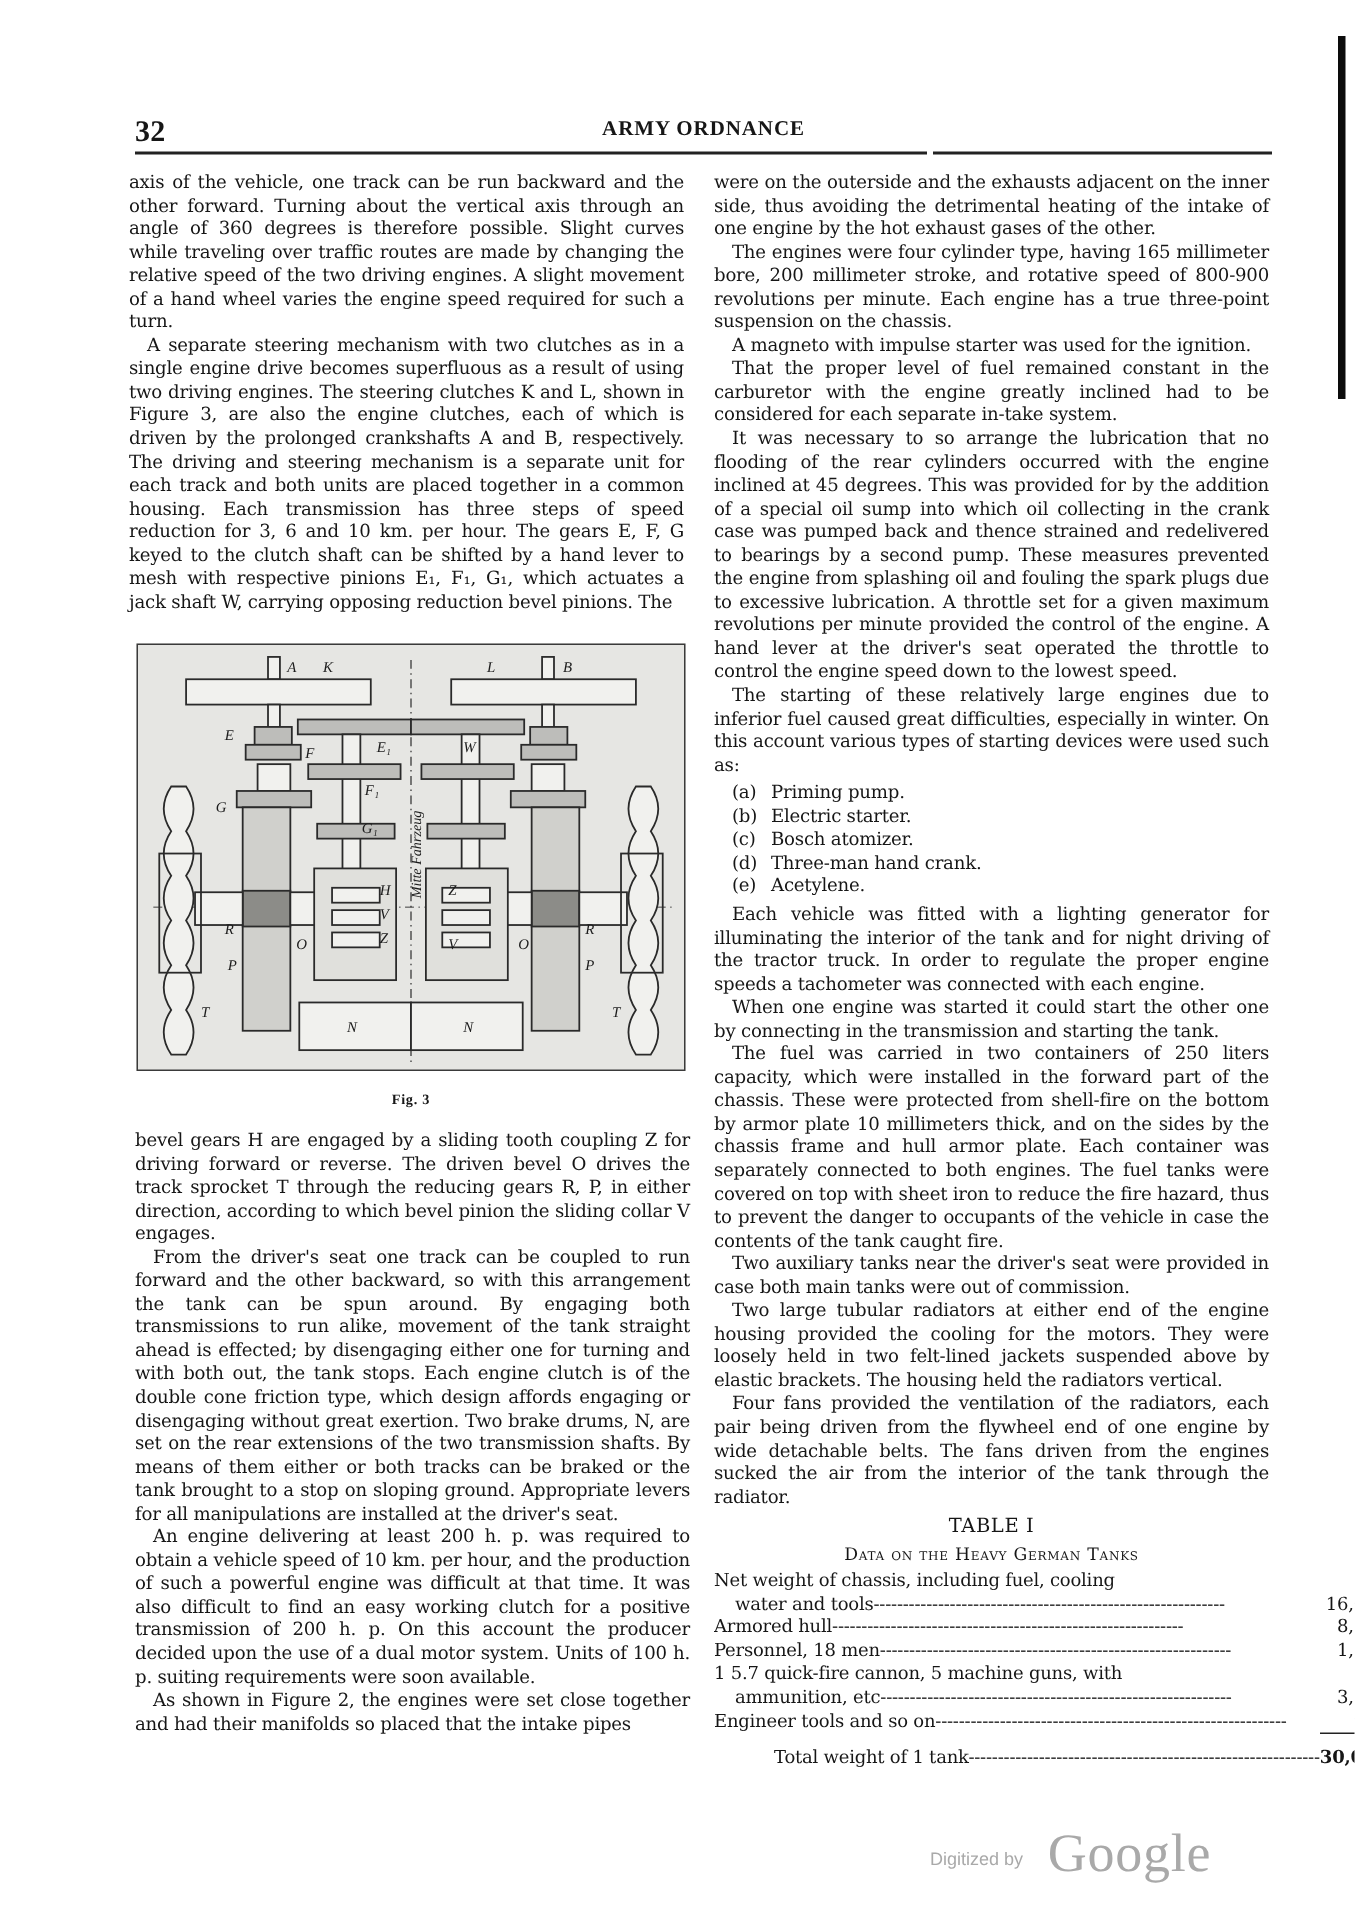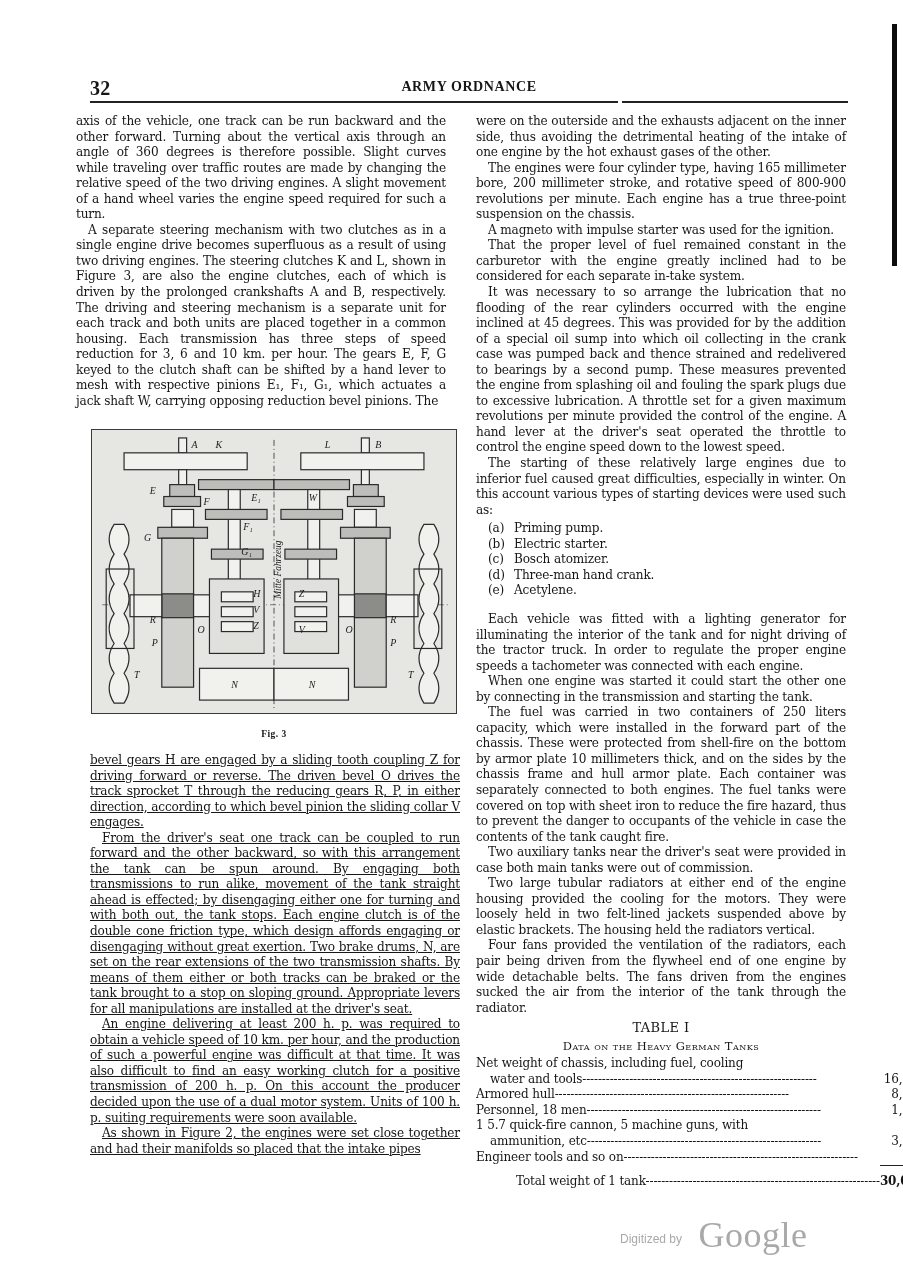--- a/index.html
+++ b/index.html
@@ -7,24 +7,24 @@
          font-family: "DejaVu Serif", "Liberation Serif", serif; color: #161616; }
   .edge-bar { position: absolute; left: 892px; top: 24px; width: 5px; height: 242px; background: #0c0c0c; }
   .header { position: absolute; left: 90px; top: 77px; width: 758px; height: 22px; }
   .page-num { position: absolute; left: 0; top: 0; font-family: "Liberation Serif", serif; font-weight: bold; font-size: 20px; letter-spacing: 0.2px; }
   .running-title { position: absolute; left: 0; right: 0; top: 2px; text-align: center; font-weight: bold; font-size: 14px; letter-spacing: 0.6px; font-family: "Liberation Serif", serif; }
   .rule-l { position: absolute; left: 90px; top: 101px; width: 528px; height: 2px; background: #222; }
   .rule-r { position: absolute; left: 622px; top: 101px; width: 226px; height: 2px; background: #222; }
   .col { position: absolute; font-size: 12.1px; line-height: 15.55px; text-align: justify; font-family: "DejaVu Serif", serif; letter-spacing: -0.15px; }
   .col p { margin: 0; text-indent: 12px; }
   .col p.cont { text-indent: 0; }
-  .col-l1 { left: 76px; top: 114px; width: 370px; }
-  .col-l2 { left: 90px; top: 753px; width: 370px; text-decoration: underline; }
+  .col-l1 { left: 86px; top: 114px; width: 370px; }
+  .col-l2 { left: 90px; top: 753px; width: 370px; }
   .col-r { left: 476px; top: 114px; width: 370px; }
-  .list { margin: 3px 0 13px 12px; padding: 0; list-style: none; }
+  .list { margin: 3px 0 3px 12px; padding: 0; list-style: none; }
   .list li { line-height: 15.55px; }
   .list .mk { display: inline-block; width: 26px; }
   .figure { position: absolute; left: 91px; top: 429px; width: 366px; height: 285px; background: #e6e6e3; border: 1.5px solid #3a3a3a; box-sizing: border-box; }
   .figure svg { width: 100%; height: 100%; display: block; }
   .fig-cap { position: absolute; left: 91px; width: 366px; top: 729px; text-align: center; font-weight: bold; font-size: 9.5px; font-family: "Liberation Serif", serif; letter-spacing: 0.5px; }
   .tbl-title { text-align: center; font-size: 13px; margin-top: 4px; letter-spacing: 0.4px; text-indent: 0; }
   .tbl-sub { text-align: center; font-size: 11.5px; font-variant: small-caps; letter-spacing: 0.5px; margin: 3px 0 2px 0; }
   .tbl { width: 100%; border-collapse: collapse; font-size: 12px; line-height: 15.5px; }
   .tbl td { padding: 0; vertical-align: bottom; }
   .tbl .desc { width: 295px; }

